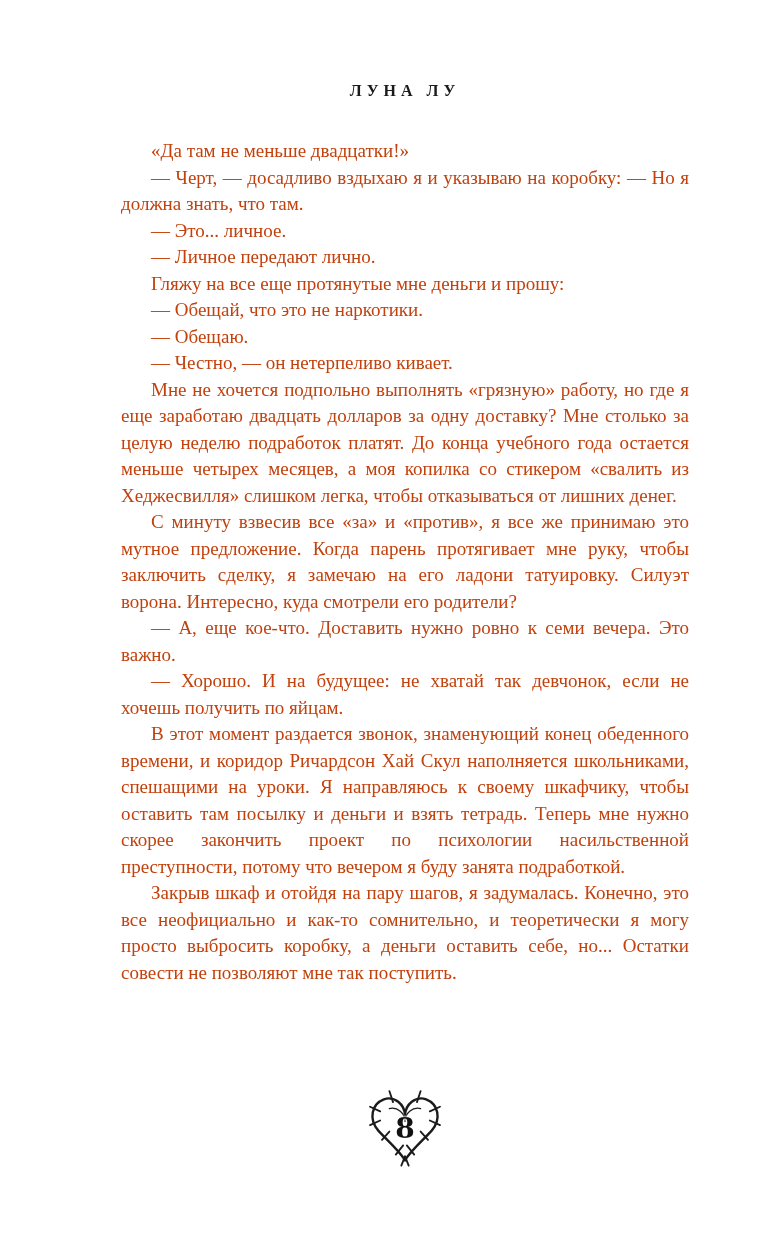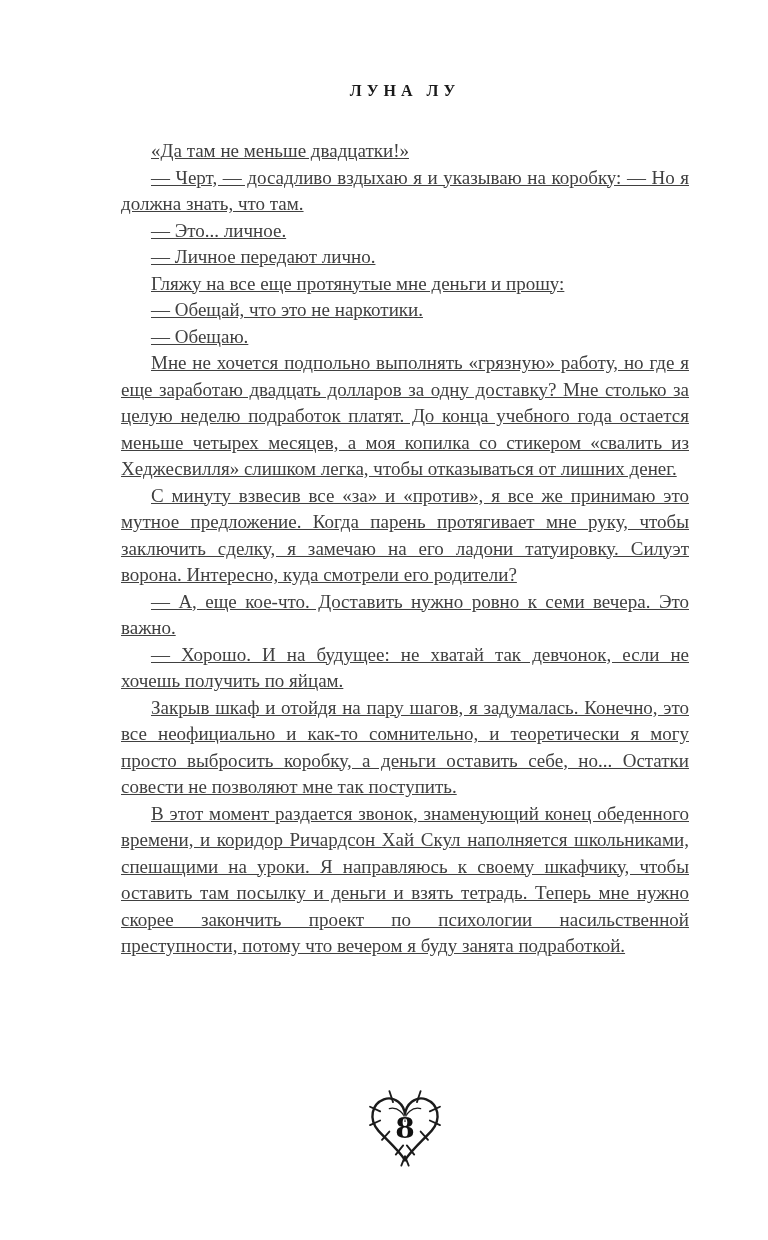--- a/index.html
+++ b/index.html
@@ -30,22 +30,21 @@
     font-size: 16px;
     font-weight: bold;
     letter-spacing: 5px;
     color: #1a1a1a;
   }
   .body-text {
     margin-top: 38px;
     font-size: 19px;
     line-height: 26.5px;
     text-align: justify;
-    color: #404040;
-    text-decoration: underline;
+    color: #c2410c;
   }
   .body-text p {
     margin: 0;
     padding: 0;
     text-indent: 30px;
   }
   .page-footer {
     position: absolute;
     left: 121px;
     top: 1086px;
@@ -86,26 +85,27 @@
   <div class="text-column">
     <div class="running-head">ЛУНА ЛУ</div>
     <div class="body-text">
       <p>«Да там не меньше двадцатки!»</p>
       <p>— Черт, — досадливо вздыхаю я и указываю на коробку: — Но я должна знать, что там.</p>
       <p>— Это... личное.</p>
       <p>— Личное передают лично.</p>
       <p>Гляжу на все еще протянутые мне деньги и прошу:</p>
       <p>— Обещай, что это не наркотики.</p>
       <p>— Обещаю.</p>
+      <p>— Честно, — он нетерпеливо кивает.</p>
       <p>Мне не хочется подпольно выполнять «грязную» работу, но где я еще заработаю двадцать долларов за одну доставку? Мне столько за целую неделю подработок платят. До конца учебного года остается меньше четырех месяцев, а моя копилка со стикером «свалить из Хеджесвилля» слишком легка, чтобы отказываться от лишних денег.</p>
       <p>С минуту взвесив все «за» и «против», я все же принимаю это мутное предложение. Когда парень протягивает мне руку, чтобы заключить сделку, я замечаю на его ладони татуировку. Силуэт ворона. Интересно, куда смотрели его родители?</p>
       <p>— А, еще кое-что. Доставить нужно ровно к семи вечера. Это важно.</p>
       <p>— Хорошо. И на будущее: не хватай так девчонок, если не хочешь получить по яйцам.</p>
+      <p>В этот момент раздается звонок, знаменующий конец обеденного времени, и коридор Ричардсон Хай Скул наполняется школьниками, спешащими на уроки. Я направляюсь к своему шкафчику, чтобы оставить там посылку и деньги и взять тетрадь. Теперь мне нужно скорее закончить проект по психологии насильственной преступности, потому что вечером я буду занята подработкой.</p>
       <p>Закрыв шкаф и отойдя на пару шагов, я задумалась. Конечно, это все неофициально и как-то сомнительно, и теоретически я могу просто выбросить коробку, а деньги оставить себе, но... Остатки совести не позволяют мне так поступить.</p>
-      <p>В этот момент раздается звонок, знаменующий конец обеденного времени, и коридор Ричардсон Хай Скул наполняется школьниками, спешащими на уроки. Я направляюсь к своему шкафчику, чтобы оставить там посылку и деньги и взять тетрадь. Теперь мне нужно скорее закончить проект по психологии насильственной преступности, потому что вечером я буду занята подработкой.</p>
     </div>
   </div>
 
   <div class="page-footer">
     <div class="heart-wrap">
       <svg viewBox="0 0 100 112" xmlns="http://www.w3.org/2000/svg">
         <g fill="none" stroke="#1b1b1b" stroke-width="2.6" stroke-linecap="round">
 
           <path d="M50,32 C50,19 38,10 27,14 C14,19 10,35 21,48 C30,58 42,68 50,80 C58,68 70,58 79,48 C90,35 86,19 73,14 C62,10 50,19 50,32 Z"></path>
 

